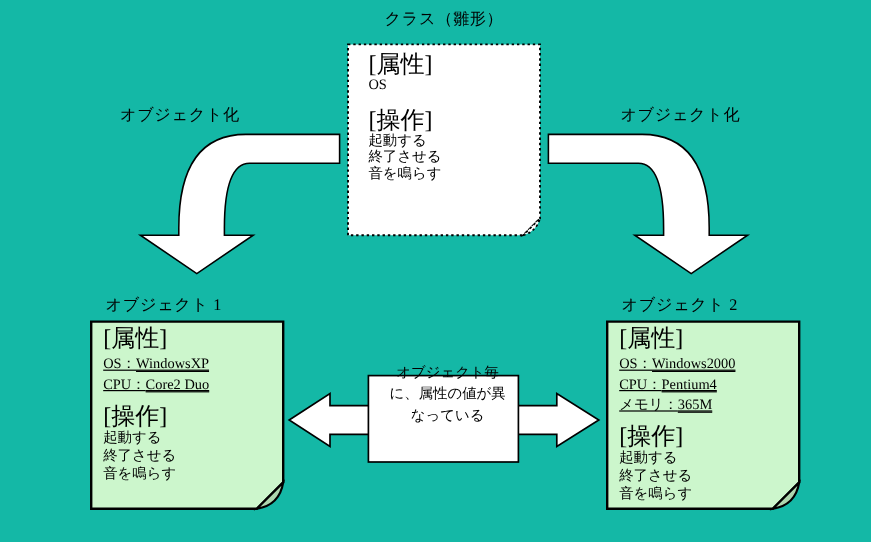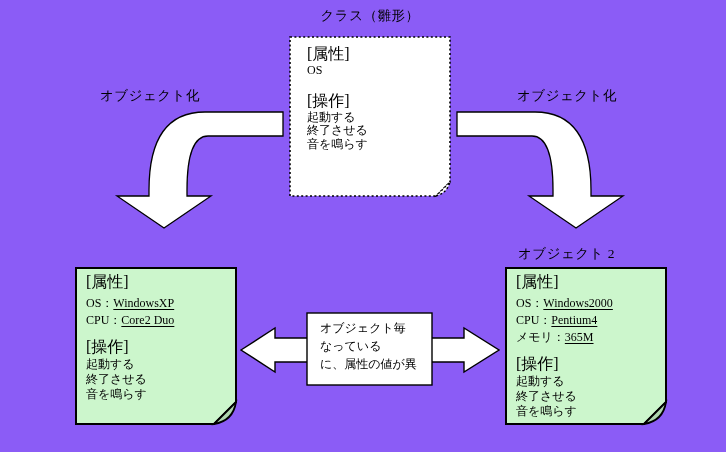--- a/index.html
+++ b/index.html
@@ -1,28 +1,28 @@
 <!DOCTYPE html>
 <html><head>
 <meta charset="utf-8">
 <style>
   html,body { margin:0; padding:0; background:#fff; }
   .stage {
-    position:relative; width:726px; height:452px; background:#8b5cf6;
+    position:relative; width:726px; height:452px; background:#14b8a6;
     font-family:"Liberation Serif","DejaVu Serif",serif; color:#000;
     overflow:hidden;
   }
   .shapes { position:absolute; left:0; top:0; }
   .abs { position:absolute; }
   .caption { font-size:13.5px; white-space:nowrap; letter-spacing:0.5px; }
-  .hdr { font-size:16px; line-height:20px; white-space:nowrap; }
+  .hdr { font-size:20px; line-height:20px; white-space:nowrap; }
   .cls-row { font-size:12px; line-height:13.5px; white-space:nowrap; }
   .cls-gap { margin-top:13px; }
   .obj-attrs { margin-top:3px; }
-  .obj-attr-row { font-size:12px; line-height:17px; white-space:nowrap; }
+  .obj-attr-row { font-size:12px; line-height:17px; white-space:nowrap;text-decoration:underline; }
   .obj-ops-hdr { margin-top:8px; }
   .obj-op-row { font-size:12px; line-height:15px; white-space:nowrap; }
   .u { text-decoration:underline; text-underline-offset:2px; }
   .note-text-line { font-size:12px; line-height:18px; white-space:nowrap; }
   svg path, svg rect { shape-rendering:geometricPrecision; }
 </style>
 </head>
 <body>
 
 <div class="stage">
@@ -54,20 +54,21 @@
     <div class="cls-row">OS</div>
     <div class="hdr cls-gap">[操作]</div>
     <div class="cls-row">起動する</div>
     <div class="cls-row">終了させる</div>
     <div class="cls-row">音を鳴らす</div>
   </div>
 
   <div class="abs caption" style="left:100px; top:87px;">オブジェクト化</div>
   <div class="abs caption" style="left:517px; top:87px;">オブジェクト化</div>
 
+  <div class="abs caption" style="left:88px; top:245px;">オブジェクト 1</div>
   <div class="abs" style="left:86px; top:272px; width:144px;">
     <div class="hdr">[属性]</div>
     <div class="obj-attrs">
       <div class="obj-attr-row"><span>OS：</span><span class="u">WindowsXP</span></div>
       <div class="obj-attr-row"><span>CPU：</span><span class="u">Core2 Duo</span></div>
     </div>
     <div class="hdr obj-ops-hdr">[操作]</div>
     <div class="obj-op-row">起動する</div>
     <div class="obj-op-row">終了させる</div>
     <div class="obj-op-row">音を鳴らす</div>
@@ -80,19 +81,19 @@
       <div class="obj-attr-row"><span>OS：</span><span class="u">Windows2000</span></div>
       <div class="obj-attr-row"><span>CPU：</span><span class="u">Pentium4</span></div>
       <div class="obj-attr-row"><span>メモリ：</span><span class="u">365M</span></div>
     </div>
     <div class="hdr obj-ops-hdr">[操作]</div>
     <div class="obj-op-row">起動する</div>
     <div class="obj-op-row">終了させる</div>
     <div class="obj-op-row">音を鳴らす</div>
   </div>
 
-  <div class="abs" style="left:320px; top:319px; width:106px;">
+  <div class="abs" style="left:320px; top:301px; width:106px;text-align:center;">
     <div class="note-text-line">オブジェクト毎</div>
+    <div class="note-text-line">に、属性の値が異</div>
     <div class="note-text-line">なっている</div>
-    <div class="note-text-line">に、属性の値が異</div>
   </div>
 
 </div>
 
 </body></html>

